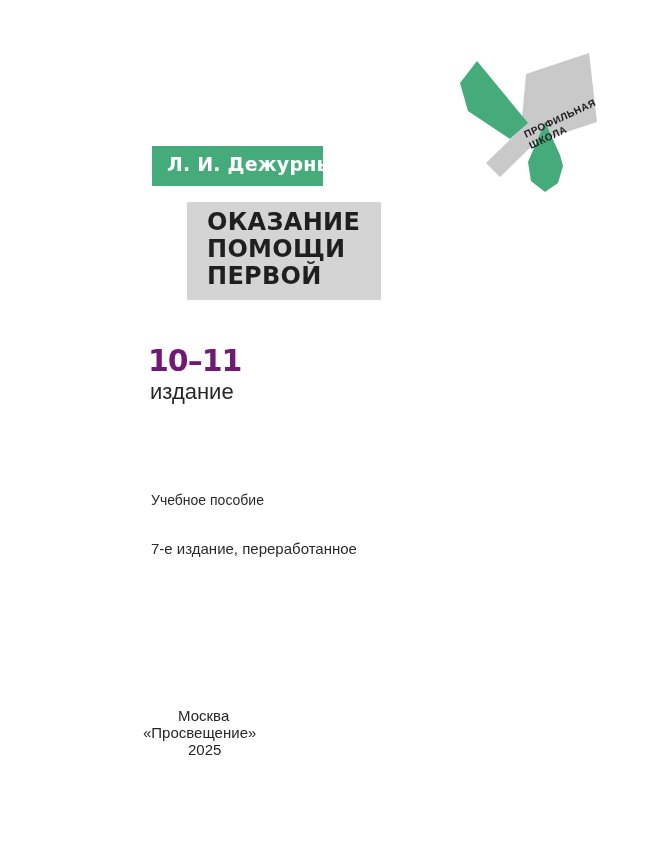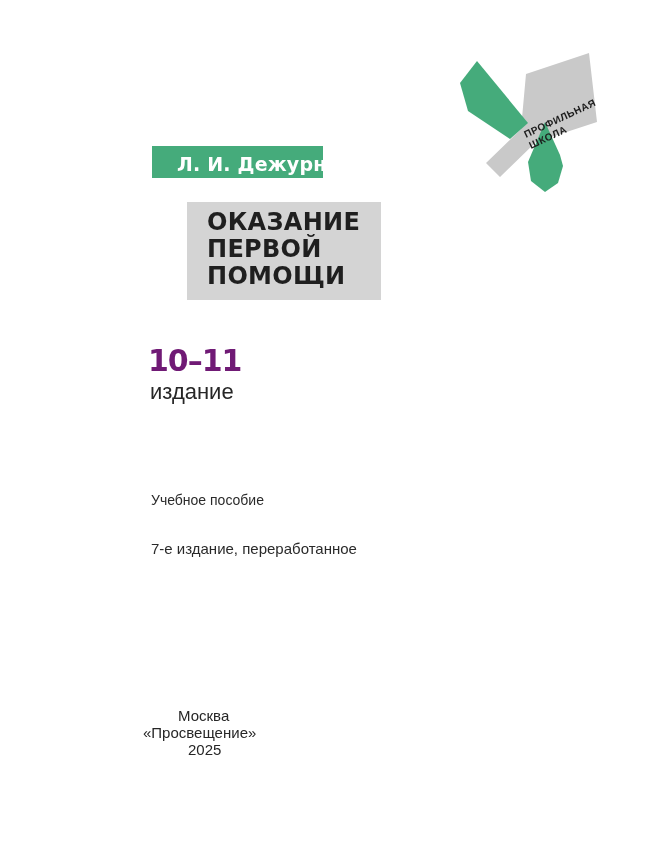--- a/index.html
+++ b/index.html
@@ -8,28 +8,28 @@
     width:650px;height:865px;
     background:#ffffff;
     overflow:hidden;
     font-family:"Liberation Sans", sans-serif;
     color:#222;
   }
   .abs{position:absolute;}
 
   #author-badge{
     left:152px;top:146px;
-    width:171px;height:32px;
+    width:171px;height:40px;
     background:#45ab7b;
     color:#ffffff;
     font-family:"DejaVu Sans", sans-serif;
     font-weight:bold;
     font-size:19px;
     line-height:36px;
-    padding-left:25px;
+    padding-left:15px;
     box-sizing:border-box;
     letter-spacing:0.2px;
     white-space:nowrap;
   }
 
   #title-block{
     left:151px;top:202px;
     width:194px;height:98px;
     background:#d4d4d4;
     box-sizing:border-box;
@@ -98,22 +98,22 @@
 </style>
 </head>
 <body>
 
 <div id="page">
 
   <div id="author-badge" class="abs">Л. И. Дежурный</div>
 
   <div id="title-block" class="abs">
     <div>ОКАЗАНИЕ</div>
+    <div>ПОМОЩИ</div>
     <div>ПЕРВОЙ</div>
-    <div>ПОМОЩИ</div>
   </div>
 
   <div id="grade-range" class="abs">10–11</div>
 
   <div id="grade-label" class="abs">издание</div>
 
   <div id="edition-type" class="abs">Учебное пособие</div>
 
   <div id="edition-note" class="abs">7-е издание, переработанное</div>
 

